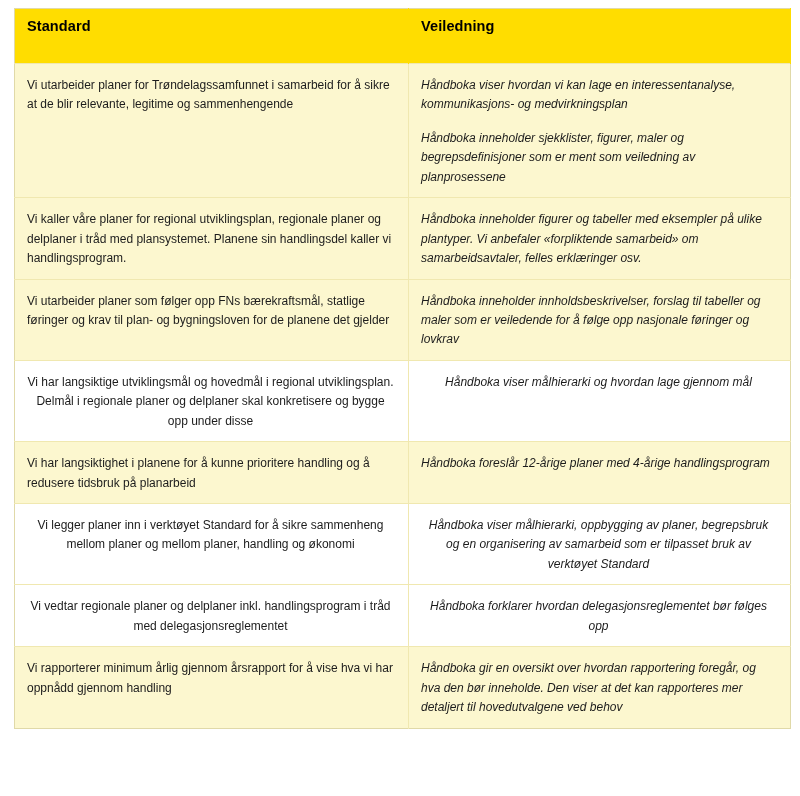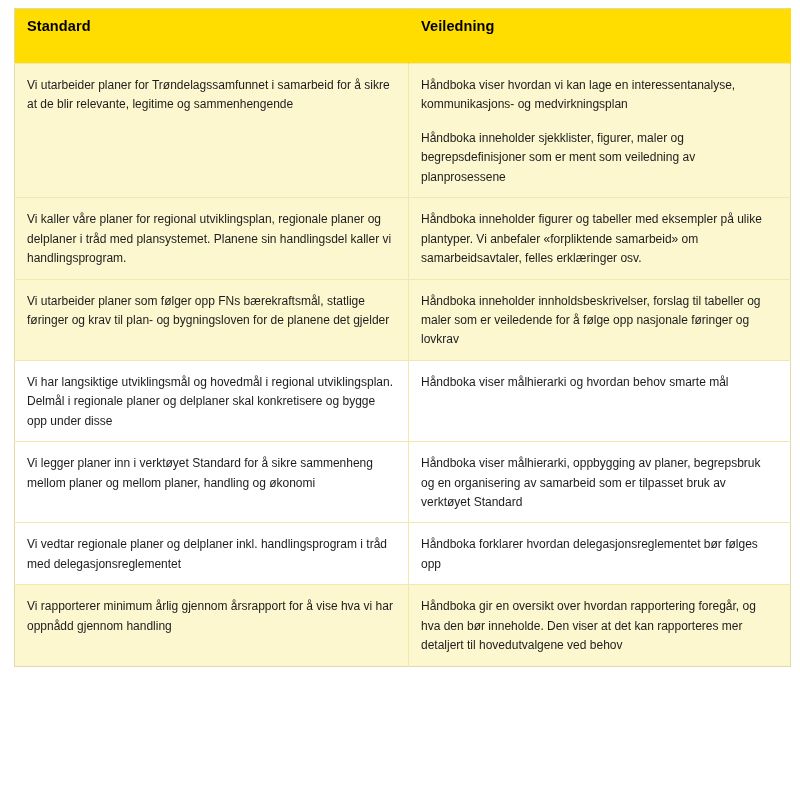--- a/index.html
+++ b/index.html
@@ -50,24 +50,24 @@
 
   tbody td {
     vertical-align: top;
     font-size: 12px;
     line-height: 1.62;
     padding: 12px 14px 10px 12px;
     border-top: 1px solid #f0e8b0;
     border-right: 1px solid #f0e8b0;
     color: #1c1c1c;
   }
-  tbody td:last-child { border-right: none; }
+  tbody td:last-child { border-right: none; font-style: italic; }
 
   tr.row-tint td { background: #FCF7CF; }
-  tr.row-plain td { background: #FFFFFF; }
+  tr.row-plain td { background: #FFFFFF; text-align: center; }
 
   tbody td p {
     margin: 0 0 14px 0;
   }
   tbody td p:last-child {
     margin-bottom: 0;
   }
 </style>
 </head>
 <body>
@@ -108,21 +108,29 @@
           </td>
           <td>
             <p>Håndboka inneholder innholdsbeskrivelser, forslag til tabeller og maler som er veiledende for å følge opp nasjonale føringer og lovkrav</p>
           </td>
         </tr>
         <tr class="row-plain">
           <td>
             <p>Vi har langsiktige utviklingsmål og hovedmål i regional utviklingsplan. Delmål i regionale planer og delplaner skal konkretisere og bygge opp under disse</p>
           </td>
           <td>
-            <p>Håndboka viser målhierarki og hvordan behov smarte mål</p>
+            <p>Håndboka viser målhierarki og hvordan lage gjennom mål</p>
+          </td>
+        </tr>
+        <tr class="row-tint">
+          <td>
+            <p>Vi har langsiktighet i planene for å kunne prioritere handling og å redusere tidsbruk på planarbeid</p>
+          </td>
+          <td>
+            <p>Håndboka foreslår 12-årige planer med 4-årige handlingsprogram</p>
           </td>
         </tr>
         <tr class="row-plain">
           <td>
             <p>Vi legger planer inn i verktøyet Standard for å sikre sammenheng mellom planer og mellom planer, handling og økonomi</p>
           </td>
           <td>
             <p>Håndboka viser målhierarki, oppbygging av planer, begrepsbruk og en organisering av samarbeid som er tilpasset bruk av verktøyet Standard</p>
           </td>
         </tr>

